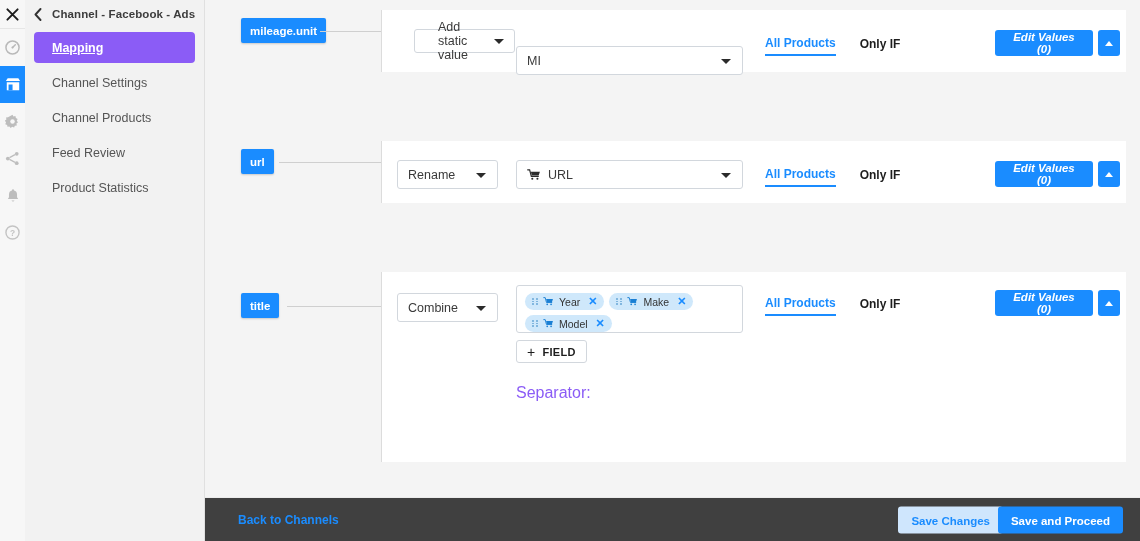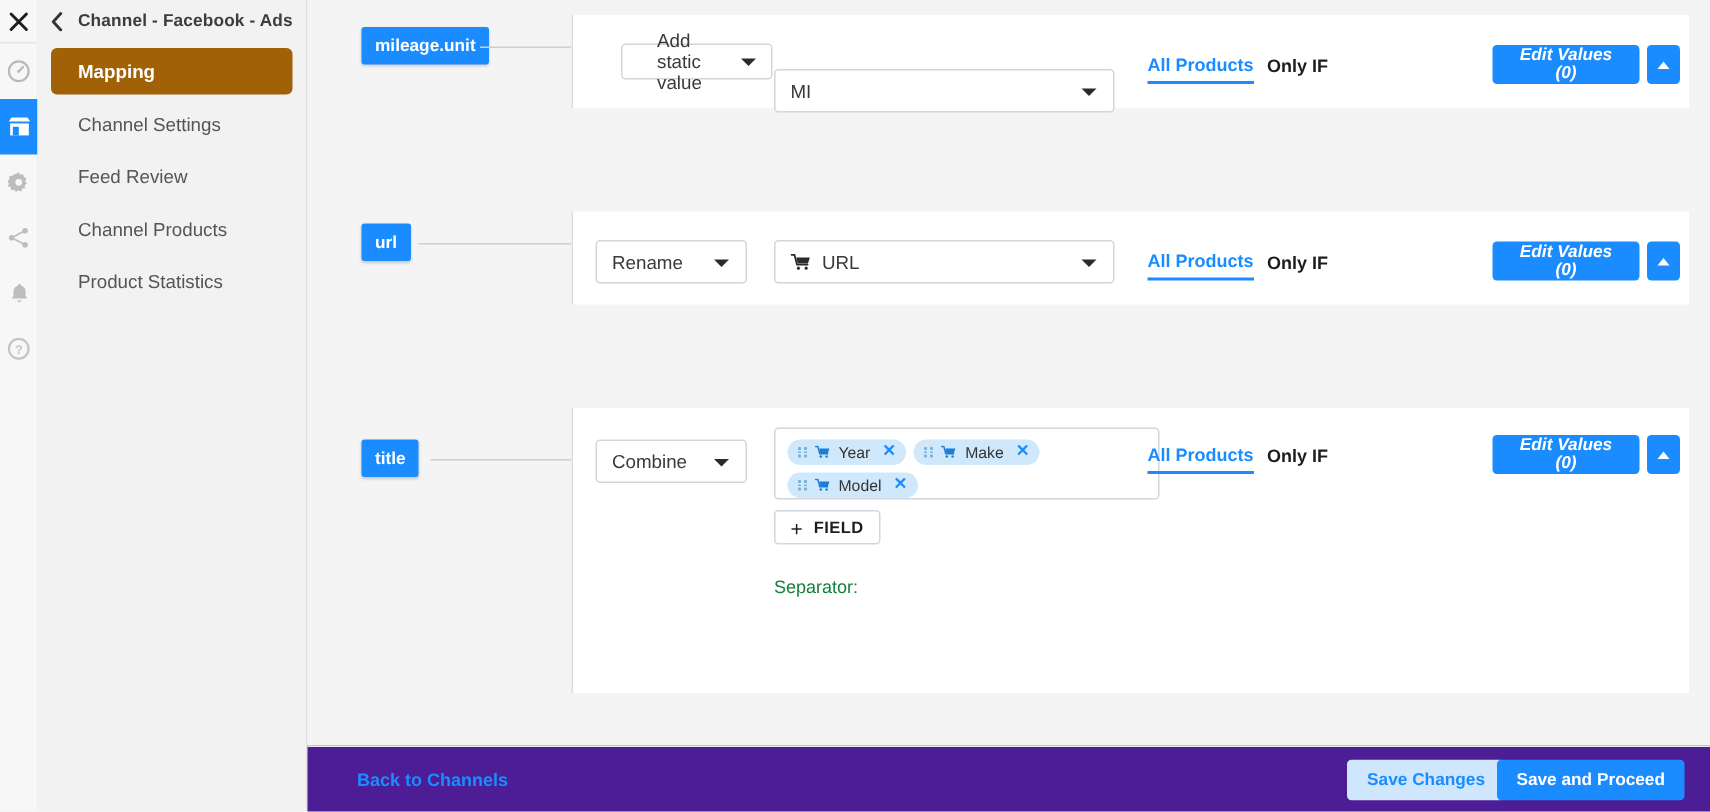--- a/index.html
+++ b/index.html
@@ -34,21 +34,21 @@
   }
   #sb-back{color:#333;display:flex;align-items:center;cursor:pointer;}
   #sb-title{
     font-size:11.5px;font-weight:bold;color:#3c3c3c;letter-spacing:.1px;
     white-space:nowrap;overflow:hidden;
   }
   .sb-item{
     height:31px;margin:4px 9px;border-radius:4px;display:flex;align-items:center;
     padding-left:18px;font-size:12.5px;color:#555;cursor:pointer;
   }
-  .sb-item.active{background:#a16207;color:#fff;font-weight:bold;}
+  .sb-item.active{background:#8b5cf6;color:#fff;font-weight:bold;text-decoration:underline;}
   
   #canvas{
     position:absolute;left:205px;top:0;width:935px;height:497px;background:#f4f4f4;
   }
   .row{position:absolute;left:0;width:935px;}
   .tag{
     position:absolute;height:25px;background:#1a8cff;color:#fff;border-radius:2px;
     display:flex;align-items:center;justify-content:center;padding:0 9px;
     font-size:11.5px;font-weight:bold;white-space:nowrap;
     box-shadow:0 1px 2px rgba(0,0,0,.18);
@@ -64,21 +64,21 @@
     background:#fff;display:flex;align-items:center;font-size:12.5px;color:#3a3a3a;
     padding:0 10px;cursor:pointer;
   }
   .sel .caret{
     position:absolute;right:11px;top:50%;margin-top:-2px;width:0;height:0;
     border-left:5px solid transparent;border-right:5px solid transparent;
     border-top:5px solid #2b2b2b;
   }
   .sel.inline-caret{padding-right:10px;}
   .sel.inline-caret .caret{position:static;margin:0 0 0 2px;display:inline-block;}
-  .opt-tabs{position:absolute;display:flex;align-items:center;gap:9px;}
+  .opt-tabs{position:absolute;display:flex;align-items:center;gap:24px;}
   .tab{font-size:12px;cursor:pointer;padding-bottom:4px;}
   .tab.active{color:#1a8cff;font-weight:bold;border-bottom:2px solid #1a8cff;}
   .tab.idle{color:#1d1d1d;font-weight:bold;}
   .btn-edit{
     position:absolute;height:26px;background:#1a8cff;color:#fff;border:none;
     border-radius:3px;font-size:11.5px;font-weight:bold;cursor:pointer;
     display:flex;align-items:center;justify-content:center;padding:0 10px;
     font-family:"Liberation Sans", sans-serif;
     font-style:italic;
   }
@@ -102,24 +102,24 @@
   }
   .grip{display:grid;grid-template-columns:2px 2px;gap:1px 2px;opacity:.55;}
   .grip span{width:1.5px;height:1.5px;background:#2a7fc0;border-radius:50%;display:block;}
   .chip .x{color:#1a8cff;font-weight:bold;font-size:11px;line-height:1;margin-left:3px;}
   .btn-field{
     position:absolute;box-sizing:border-box;height:23px;border:1px solid #d2d7dd;
     border-radius:3px;background:#fff;display:flex;align-items:center;gap:7px;
     padding:0 10px;font-size:11px;font-weight:bold;color:#1d1d1d;cursor:pointer;
     letter-spacing:.3px;font-family:"Liberation Sans", sans-serif;
   }
-  .sep-label{position:absolute;font-size:12px;color:#15803d;}
+  .sep-label{position:absolute;font-size:16px;color:#8b5cf6;}
   
   #footer{
-    position:absolute;left:205px;top:497px;width:935px;height:44px;background:#4c1d95;
+    position:absolute;left:205px;top:497px;width:935px;height:44px;background:#404040;
     border-top:1px solid #ececec;
   }
   #back-link{
     position:absolute;left:33px;top:50%;transform:translateY(-50%);
     font-size:12px;font-weight:bold;color:#1a8cff;cursor:pointer;text-decoration:none;
   }
   .fbtn{
     position:absolute;top:50%;transform:translateY(-50%);height:27px;border:none;
     border-radius:3px;font-size:11.5px;font-weight:bold;cursor:pointer;
     display:flex;align-items:center;justify-content:center;
@@ -188,24 +188,24 @@
     </span>
     <span id="sb-title">Channel - Facebook - Ads ...</span>
   </div>
   <div class="sb-item active">
     <span>Mapping</span>
   </div>
   <div class="sb-item">
     <span>Channel Settings</span>
   </div>
   <div class="sb-item">
+    <span>Channel Products</span>
+  </div>
+  <div class="sb-item">
     <span>Feed Review</span>
-  </div>
-  <div class="sb-item">
-    <span>Channel Products</span>
   </div>
   <div class="sb-item">
     <span>Product Statistics</span>
   </div>
 </div>
 
 <div id="canvas">
 
   <div class="row" style="top:0;height:74px;">
     <div class="tag" style="left:36px;top:18px;">mileage.unit</div>
@@ -268,21 +268,21 @@
   <div class="row" style="top:262px;height:200px;">
     <div class="tag" style="left:36px;top:31px;">title</div>
     <div class="connector" style="left:82px;top:44px;width:94px;"></div>
     <div class="card" style="top:10px;height:190px;">
       <div class="card-inner">
         <div class="sel" style="left:15px;top:21px;width:101px;height:29px;">
           <span>Combine</span>
           <span class="caret"></span>
         </div>
 
-        <div class="chipbox" style="left:134px;top:13px;width:257px;height:48px;">
+        <div class="chipbox" style="left:134px;top:13px;width:227px;height:48px;">
           <span class="chip">
             <span class="grip">
                 <span></span>
                 <span></span>
                 <span></span>
                 <span></span>
                 <span></span>
                 <span></span>
               </span>
             <span style="display:flex;">

